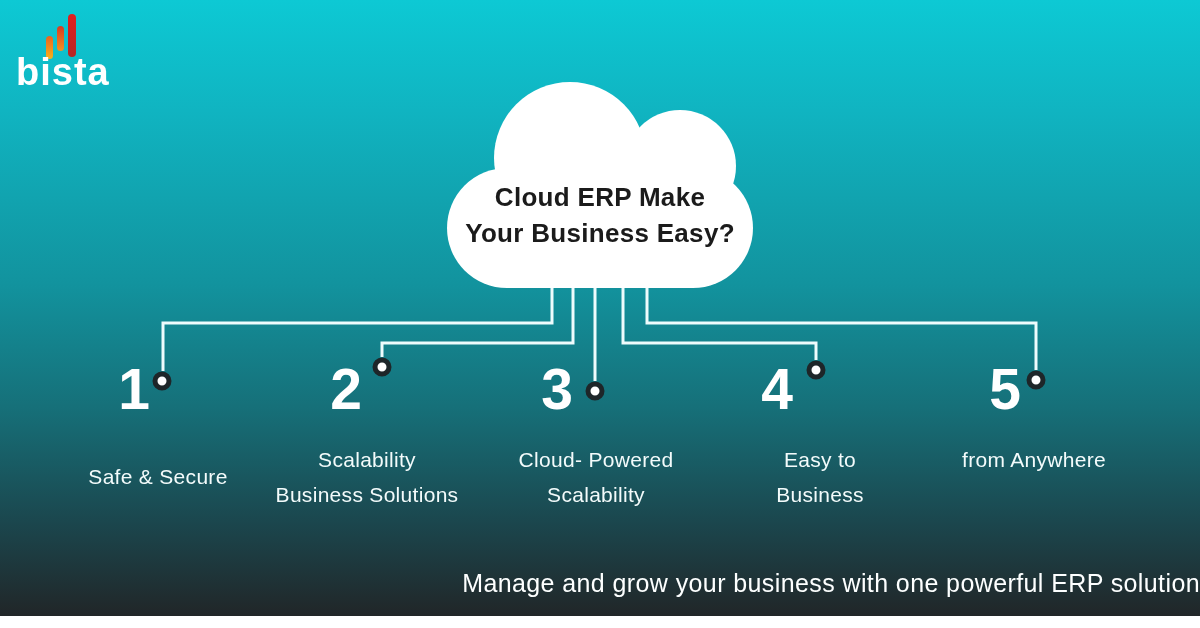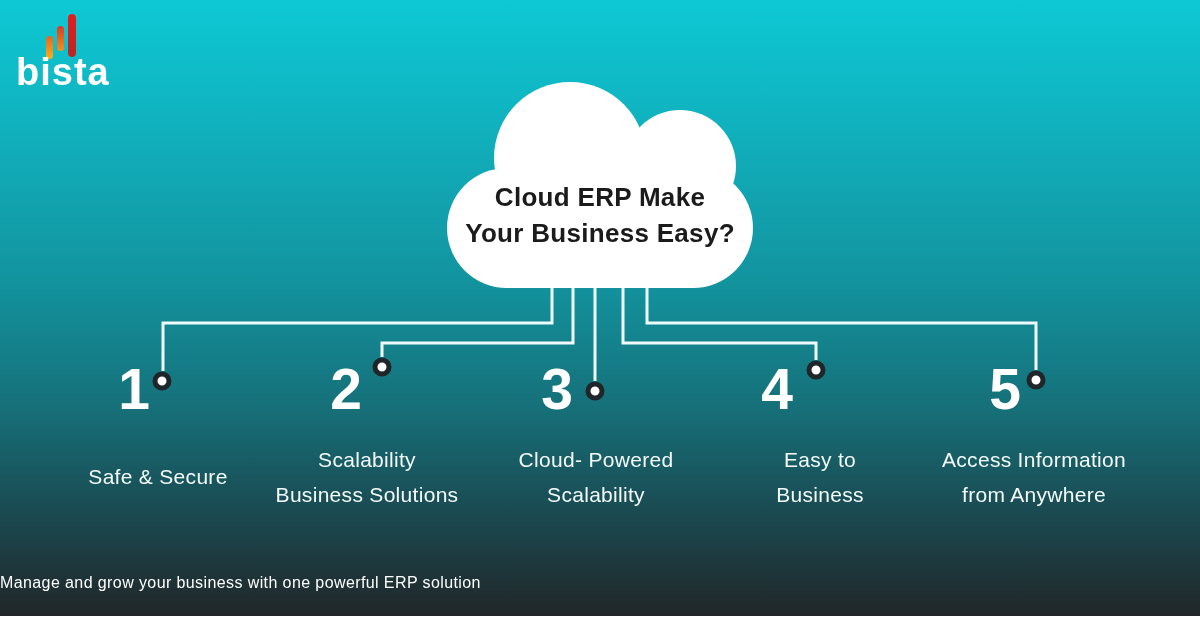--- a/index.html
+++ b/index.html
@@ -54,21 +54,21 @@
   }
   .n1 { left:84px; }  .l1 { left:38px;  top:459px; }
   .n2 { left:296px; } .l2 { left:247px; }
   .n3 { left:507px; } .l3 { left:476px; }
   .n4 { left:727px; } .l4 { left:700px; }
   .n5 { left:955px; } .l5 { left:914px; }
 
   
   .tagline {
     position:absolute; left:0; top:566px; width:1200px; z-index:2;
-    text-align:left; color:#fdffff; font-size:16px; font-weight:500;
+    text-align:right; color:#fdffff; font-size:25px; font-weight:500;
     letter-spacing:0.4px; line-height:34px;
   }
 </style>
 </head>
 <body>
 
 <div id="canvas">
 
   <div class="logo">
     <div class="logo-bars">
@@ -123,19 +123,18 @@
   </div>
 
   <div class="item-number n4">4</div>
   <div class="item-label l4">
     <div>Easy to</div>
     <div>Business</div>
   </div>
 
   <div class="item-number n5">5</div>
   <div class="item-label l5">
-    <div>Access Information</div>
     <div>from Anywhere</div>
   </div>
 
   <div class="tagline">Manage and grow your business with one powerful ERP solution</div>
 
 </div>
 
 </body></html>

